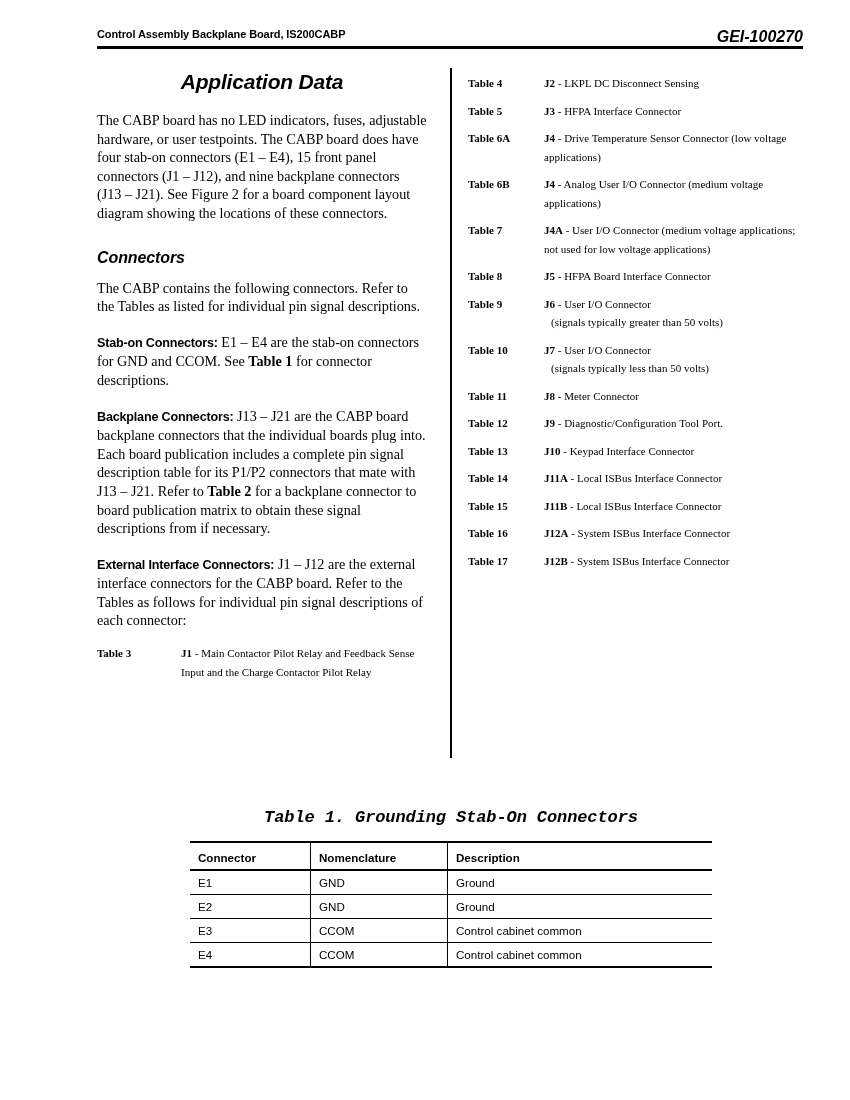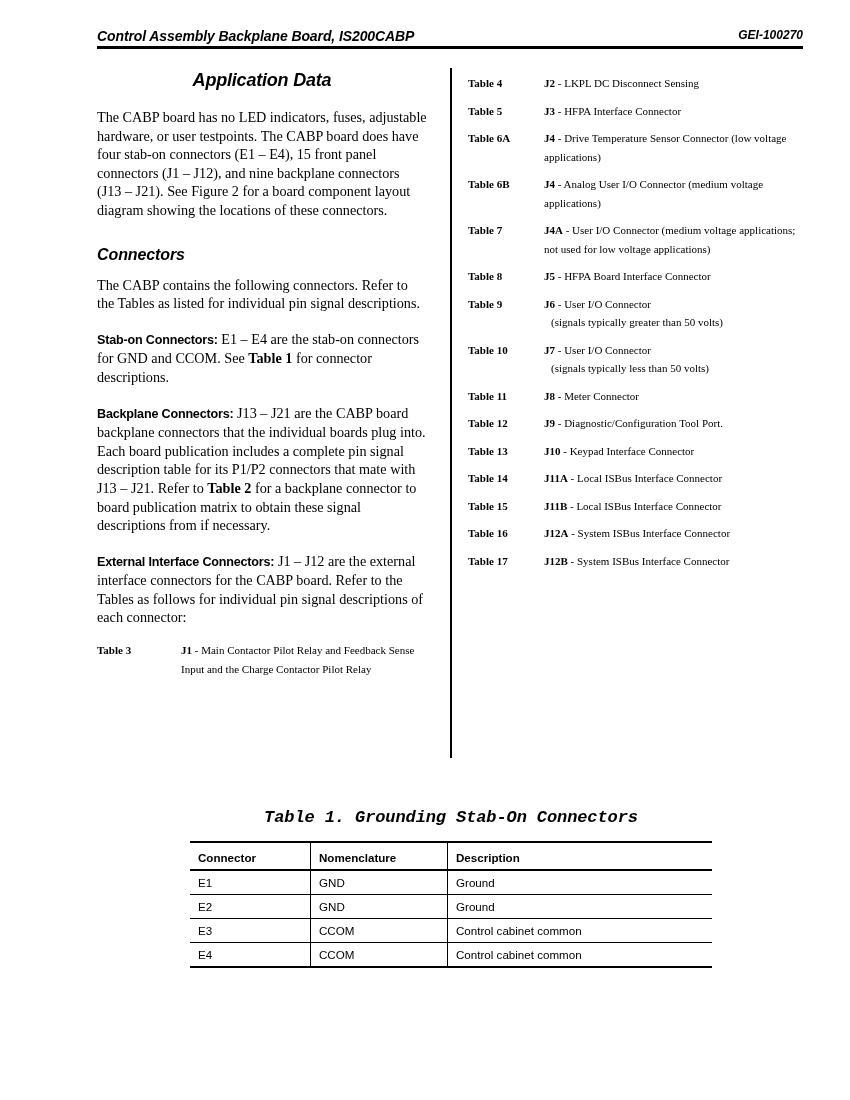--- a/index.html
+++ b/index.html
@@ -31,33 +31,32 @@
     top: 28px;
     width: 706px;
     height: 22px;
   }
   .page-header .hdr-left {
     position: absolute;
     left: 0;
     top: 0;
     font-family: "Liberation Sans", sans-serif;
     font-weight: bold;
-    font-style: italic;
-    font-size: 14px;
+    font-size: 11px;
     letter-spacing: -0.1px;
     white-space: nowrap;
   }
   .page-header .hdr-right {
     position: absolute;
     right: 0;
     top: 0;
     font-family: "Liberation Sans", sans-serif;
     font-weight: bold;
     font-style: italic;
-    font-size: 12px;
+    font-size: 16px;
     white-space: nowrap;
   }
   .page-header .hdr-rule {
     position: absolute;
     left: 0;
     top: 18px;
     width: 706px;
     height: 2.5px;
     background: #000;
   }
@@ -82,21 +81,21 @@
     position: absolute;
     left: 468px;
     top: 74px;
     width: 335px;
   }
 
   h1.section-title {
     font-family: "Liberation Sans", sans-serif;
     font-style: italic;
     font-weight: bold;
-    font-size: 18px;
+    font-size: 21px;
     margin: 0 0 17px 0;
     text-align: center;
     letter-spacing: -0.2px;
   }
   h2.sub-title {
     font-family: "Liberation Sans", sans-serif;
     font-style: italic;
     font-weight: bold;
     font-size: 16px;
     margin: 26px 0 12px 0;

